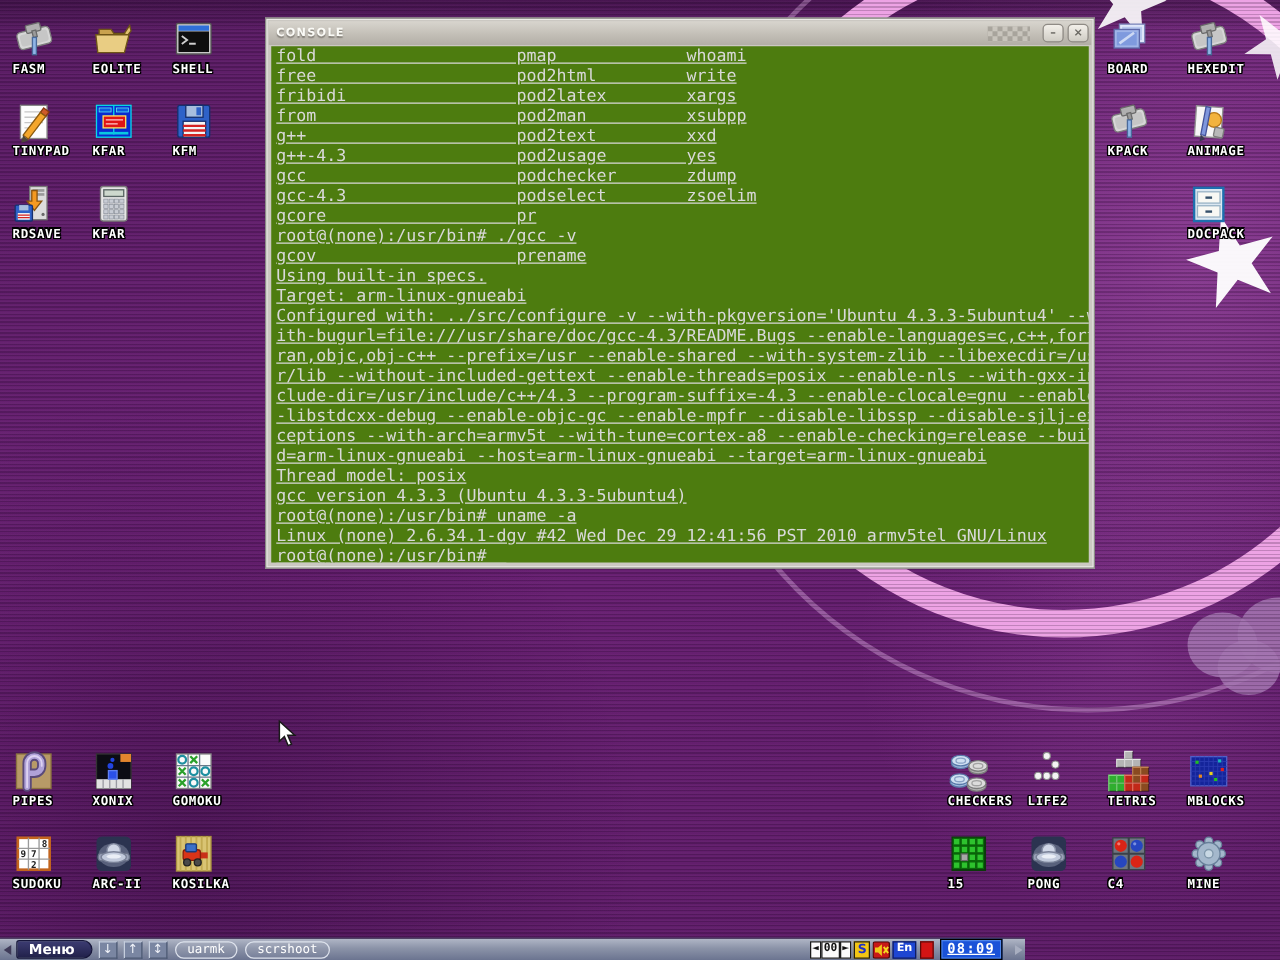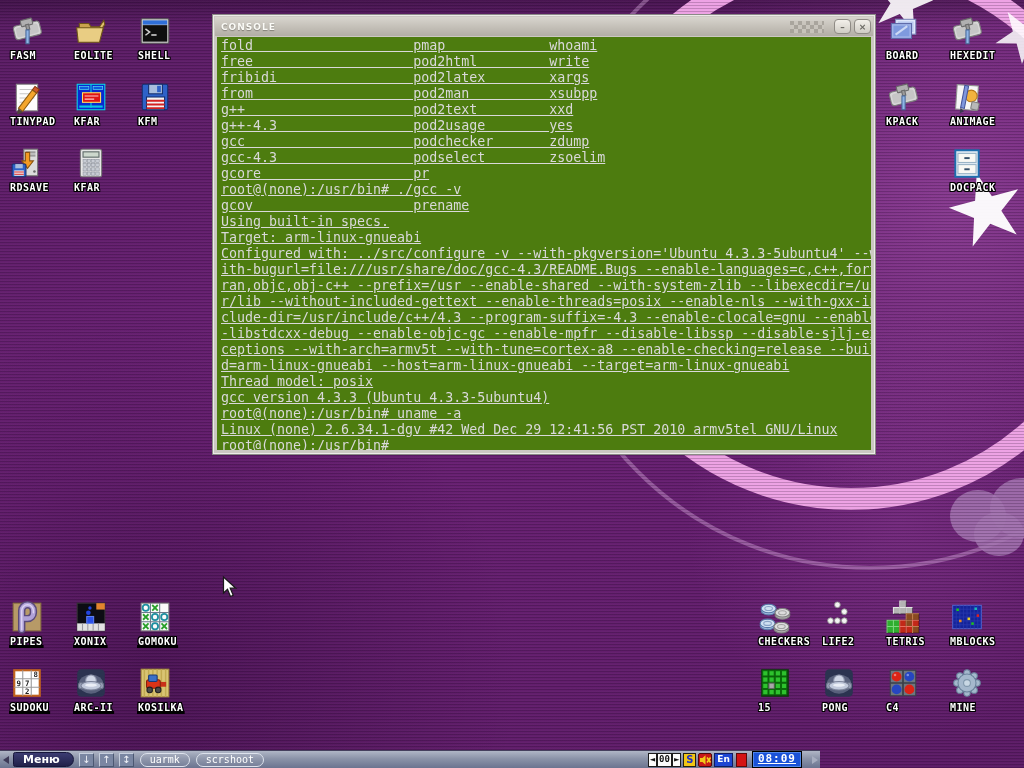--- a/index.html
+++ b/index.html
@@ -257,21 +257,21 @@
         <span class="icon-img"><svg width="34" height="34" viewBox="0 0 32 32">
             <rect x="5" y="4" width="22" height="25" fill="#dce8f2" stroke="#1d6fae" stroke-width="1.8"></rect>
             <rect x="7.5" y="7" width="17" height="8.5" fill="#f8f8f4" stroke="#9ab4c6"></rect>
             <rect x="13.5" y="10.5" width="5" height="1.8" fill="#35506a"></rect>
             <rect x="7.5" y="17.5" width="17" height="8.5" fill="#f8f8f4" stroke="#9ab4c6"></rect>
             <rect x="13.5" y="21" width="5" height="1.8" fill="#35506a"></rect>
           </svg></span>
         <span class="icon-label">DOCPACK</span>
       </div>
     </div>
-  <div class="icon-group" style="left:10px;top:594px;grid-template-columns:repeat(3,64px);text-decoration:underline;">
+  <div class="icon-group" style="left:10px;top:594px;grid-template-columns:repeat(3,64px);">
       <div class="icon-cell">
         <span class="icon-img"><svg width="34" height="34" viewBox="0 0 32 32">
             <rect x="3" y="3" width="26" height="26" fill="#b79a67" stroke="#8a7240"></rect>
             <path d="M11 28 V10 a5.5 5.5 0 0 1 11 0 v2 a5.5 5.5 0 0 1 -5.5 5.5 H13" fill="none" stroke="#5a4a7a" stroke-width="7" stroke-linecap="round"></path>
             <path d="M11 28 V10 a5.5 5.5 0 0 1 11 0 v2 a5.5 5.5 0 0 1 -5.5 5.5 H13" fill="none" stroke="#b0a2d8" stroke-width="4.2" stroke-linecap="round"></path>
             <path d="M11 28 V10 a5.5 5.5 0 0 1 11 0 v2" fill="none" stroke="#ddd2f2" stroke-width="1.4" stroke-linecap="round"></path>
           </svg></span>
         <span class="icon-label">PIPES</span>
       </div>
       <div class="icon-cell">

